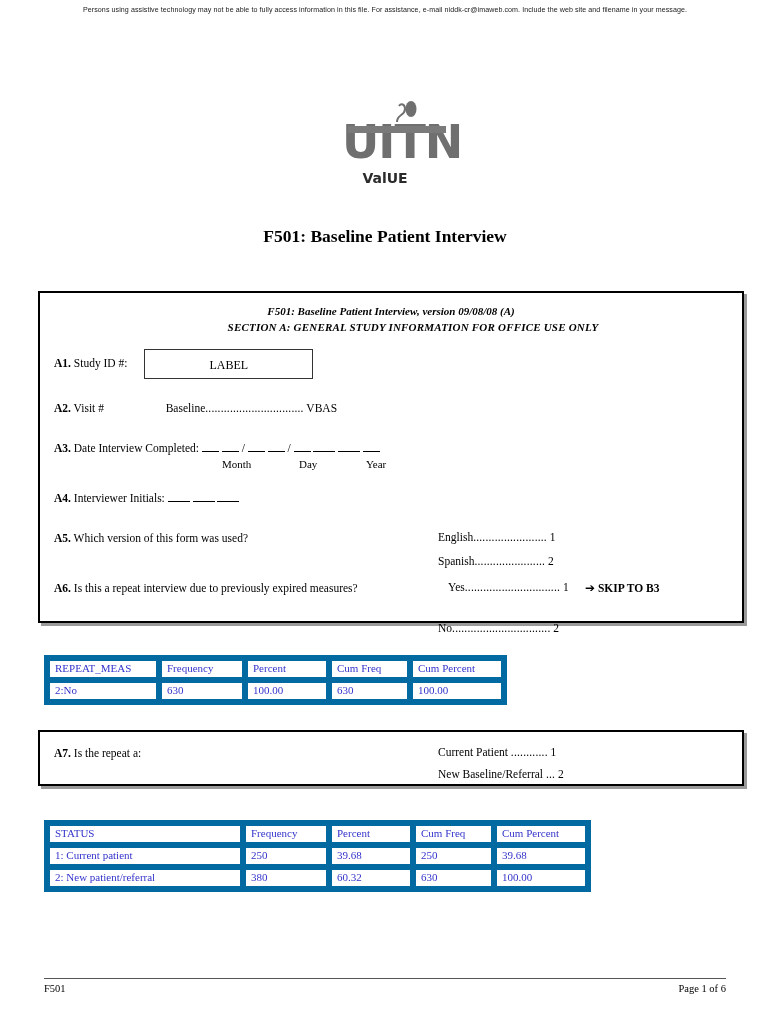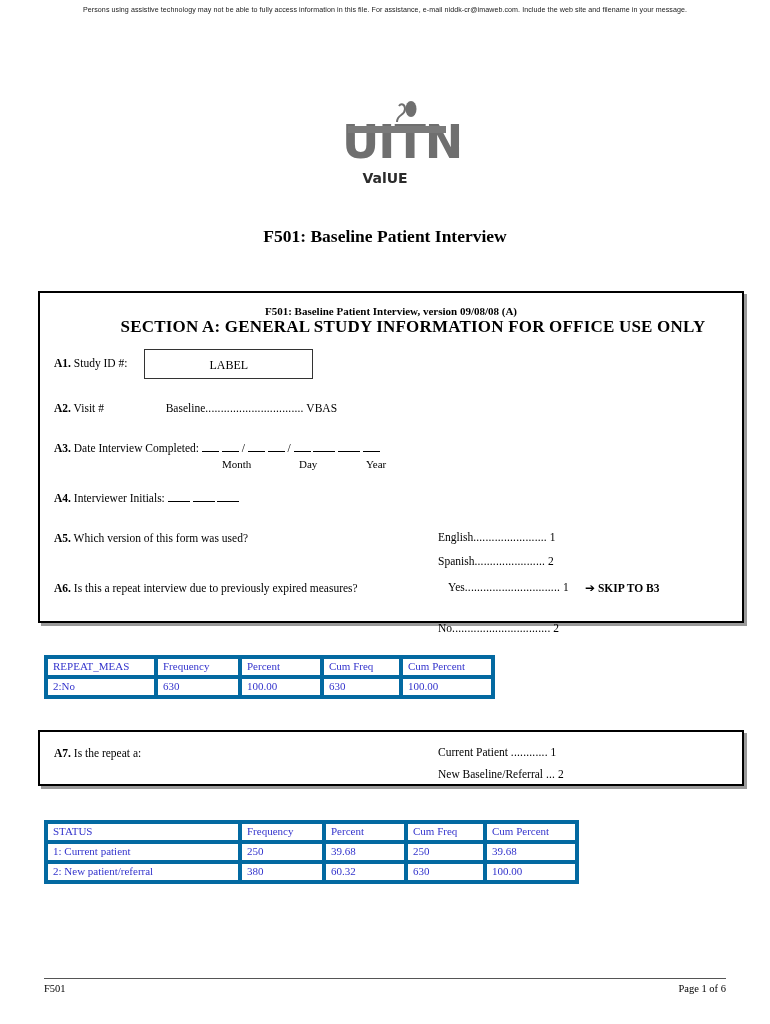--- a/index.html
+++ b/index.html
@@ -123,23 +123,24 @@
     width: 706px;
     height: 56px;
   }
 
   .box-header {
     text-align: center;
     font-weight: 700;
     font-size: 11px;
     line-height: 16px;
     padding-top: 10px;
+    font-style: italic;
   }
   .box-header .line2 {
-    font-size: 17px;
+    font-size: 11px;
     letter-spacing: 0.2px;
     padding-left: 44px;
   }
 
   
   .q-row {
     position: absolute;
     font-size: 11.5px;
     line-height: 14px;
   }
@@ -196,21 +197,21 @@
   table.freq {
     position: absolute;
     border-collapse: collapse;
     font-family: "Liberation Serif", serif;
     font-size: 11px;
     color: #3333cc;
     background: #ffffff;
     z-index: 12;
   }
   table.freq th, table.freq td {
-    border: 4px solid #0369a1;
+    border: 6px solid #0369a1;
     padding: 1px 5px 2px 5px;
     text-align: left;
     font-weight: normal;
     white-space: nowrap;
     line-height: 13px;
   }
   table.freq thead th { background: #ffffff; }
   #repeat-meas-table { left: 44px; top: 655px; }
   #repeat-meas-table th:nth-child(1), #repeat-meas-table td:nth-child(1) { width: 96px; }
   #repeat-meas-table th:nth-child(2), #repeat-meas-table td:nth-child(2) { width: 70px; }

